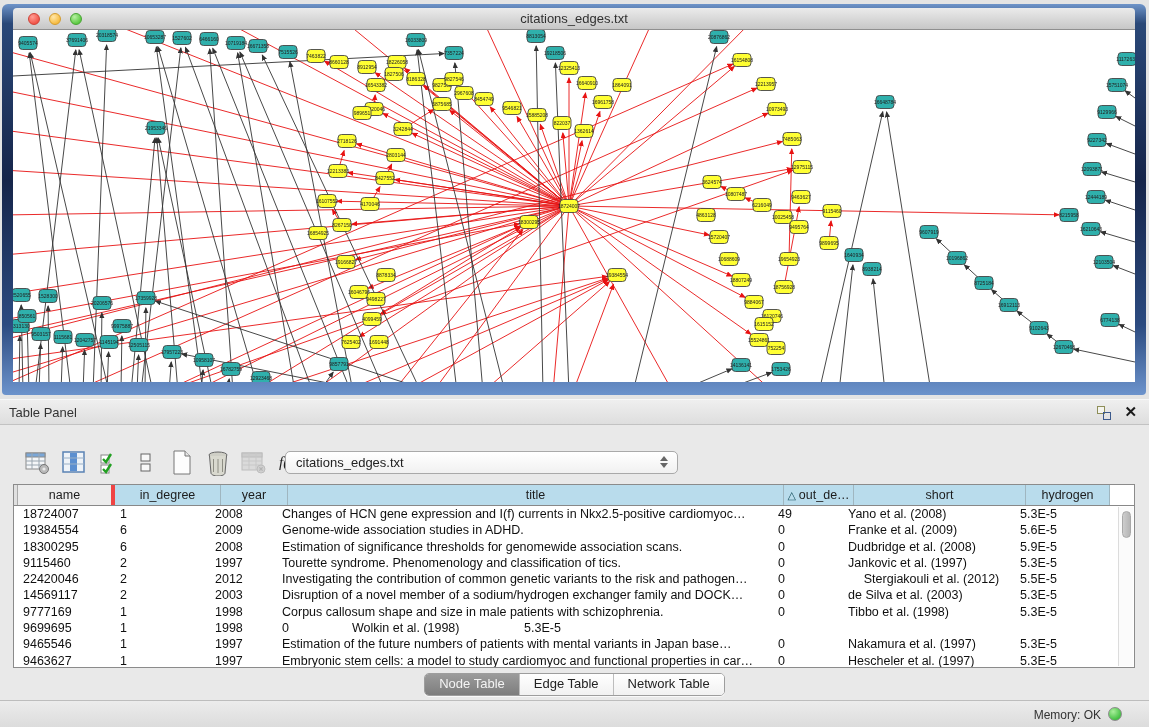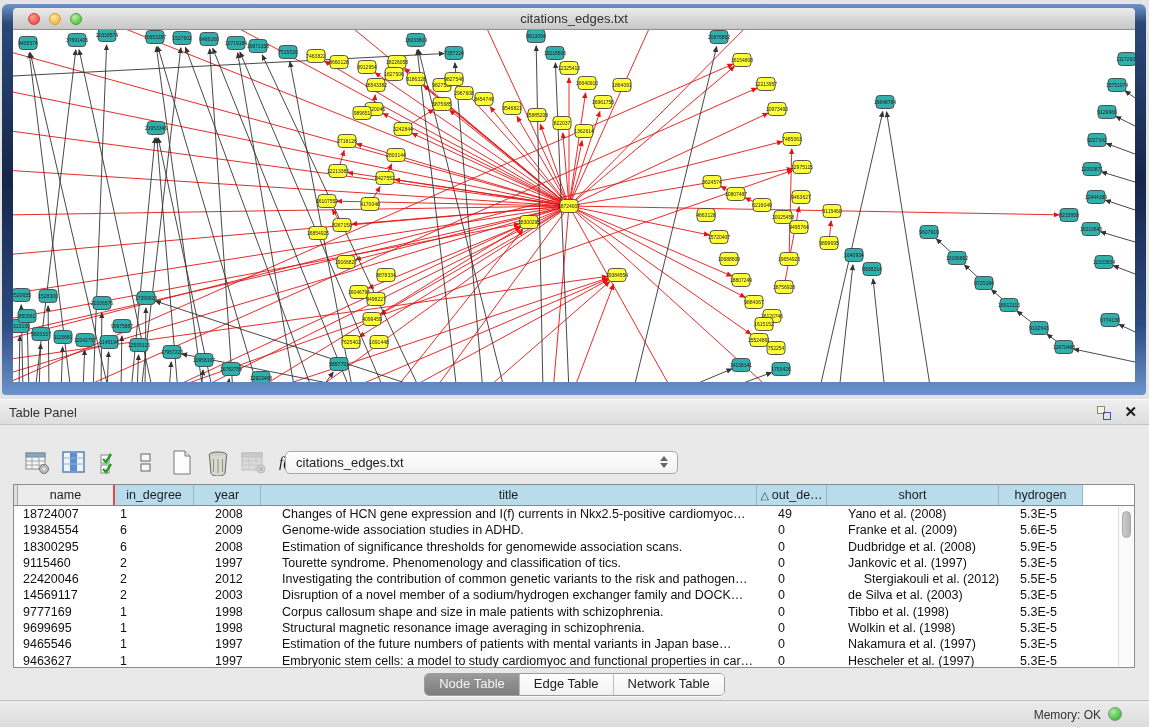--- a/index.html
+++ b/index.html
@@ -39,21 +39,21 @@
   .combo-arrows { position:absolute; right:9px; top:4px; }
   .combo-arrows div { width:0; height:0; border-left:4px solid transparent; border-right:4px solid transparent; }
   .combo-arrows .up { border-bottom:5px solid #666; margin-bottom:2px; }
   .combo-arrows .dn { border-top:5px solid #666; }
 
   .table-box { position:absolute; left:13px; top:85px; width:1122px; height:184px;
     background:#fff; border:1px solid #8b8b8b; overflow:hidden; }
   .t-head { display:flex; height:21px; border-bottom:1px solid #888; }
   .t-head .cell { font-size:12.5px; color:#1c1c1c; text-align:center; line-height:20px;
     border-right:1px solid #9fb6c0; background:#b9dcec; overflow:hidden; white-space:nowrap; }
-  .t-head .cell.plain { background:#ececec; border-right:2px solid #ef4444; }
+  .t-head .cell.plain { background:#ececec; border-right:4px solid #ef4444; }
   .t-head .corner { background:#e0e0e0; border-right:1px solid #aaa; }
   .t-head .filler { background:#fff; border-right:none; flex:1; }
   .sort-glyph { color:#17505e; margin-right:3px; font-size:11px; }
   .t-row { display:flex; height:16.3px; background:#fff; }
   .t-row .cell { font-size:12.5px; color:#101010; line-height:16.3px; padding-left:5px;
     overflow:hidden; white-space:nowrap; }
   .v-scroll { position:absolute; top:22px; right:1px; bottom:1px; width:15px;
     background:#fbfbfb; border-left:1px solid #dcdcdc; }
   .v-thumb { position:absolute; left:3px; top:4px; width:9px; height:27px;
     background:linear-gradient(90deg,#cdcdcd,#b5b5b5); border-radius:5px; border:1px solid #a8a8a8; }
@@ -787,21 +787,21 @@
     <span class="combo-arrows">
         <div class="up"></div>
         <div class="dn"></div>
       </span>
   </div>
 
   <div class="table-box">
     <div class="t-head" id="t-head">
         <div class="cell corner" style="width: 4px;"></div>
         <div class="cell plain" style="width: 97px;">name</div>
-        <div class="cell" style="width: 79px;">in_degree</div>
+        <div class="cell" style="width: 106px;">in_degree</div>
         <div class="cell" style="width: 67px;">year</div>
         <div class="cell" style="width: 496px;">title</div>
         <div class="cell" style="width: 70px;"><span class="sort-glyph">△</span>out_de…</div>
         <div class="cell" style="width: 172px;">short</div>
         <div class="cell" style="width: 84px;">hydrogen</div>
         <div class="cell filler"></div>
       </div>
     <div id="t-body">
         <div class="t-row">
           <div class="cell" style="width: 4px; padding: 0px;"></div>
@@ -871,21 +871,20 @@
           <div class="cell" style="width: 496px;">Corpus callosum shape and size in male patients with schizophrenia.</div>
           <div class="cell" style="width: 70px;">0</div>
           <div class="cell" style="width: 172px;">Tibbo et al. (1998)</div>
           <div class="cell" style="width: 84px;">5.3E-5</div>
         </div>
         <div class="t-row">
           <div class="cell" style="width: 4px; padding: 0px;"></div>
           <div class="cell" style="width: 97px;">9699695</div>
           <div class="cell" style="width: 95px;">1</div>
           <div class="cell" style="width: 67px;">1998</div>
-          <div class="cell" style="width: 496px;">Structural magnetic resonance image averaging in schizophrenia.</div>
           <div class="cell" style="width: 70px;">0</div>
           <div class="cell" style="width: 172px;">Wolkin et al. (1998)</div>
           <div class="cell" style="width: 84px;">5.3E-5</div>
         </div>
         <div class="t-row">
           <div class="cell" style="width: 4px; padding: 0px;"></div>
           <div class="cell" style="width: 97px;">9465546</div>
           <div class="cell" style="width: 95px;">1</div>
           <div class="cell" style="width: 67px;">1997</div>
           <div class="cell" style="width: 496px;">Estimation of the future numbers of patients with mental variants in Japan base…</div>

